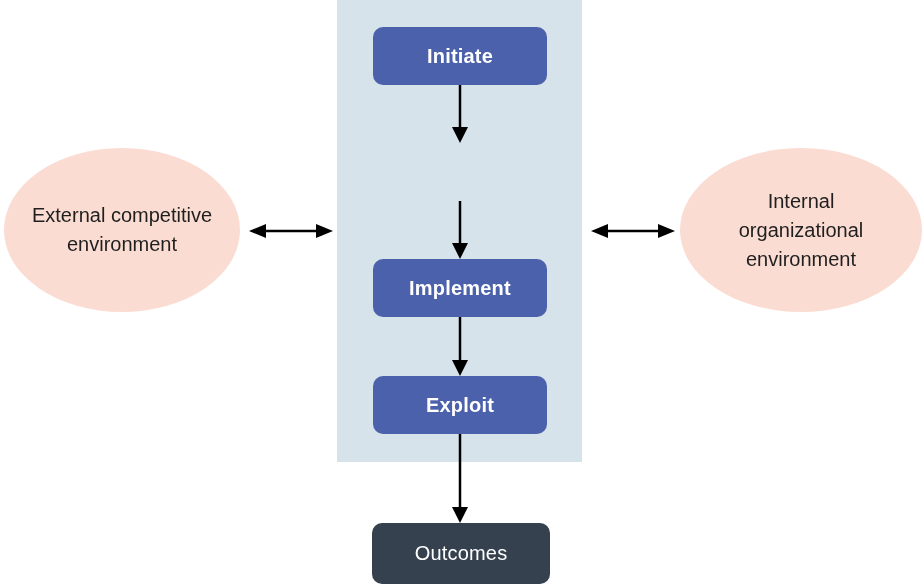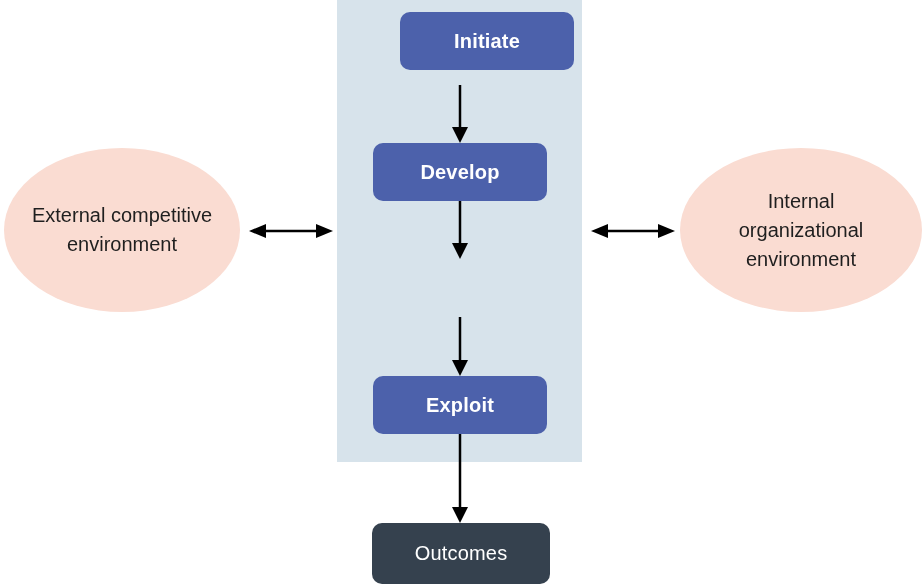--- a/index.html
+++ b/index.html
@@ -33,21 +33,21 @@
     display: flex;
     align-items: center;
     justify-content: center;
   }
   .step-box span {
     color: var(--color-step-text, #ffffff);
     font-size: 20px;
     font-weight: bold;
     letter-spacing: 0.2px;
   }
-  .step-initiate  { top: 12px; margin-left: 27px; }
+  .step-initiate  { top: 27px; }
   .step-develop   { top: 143px; }
   .step-implement { top: 259px; }
   .step-exploit   { top: 376px; text-align: right; }
 
   .outcome-box {
     position: absolute;
     left: 372px;
     top: 523px;
     width: 178px;
     height: 61px;
@@ -94,22 +94,22 @@
 </head>
 <body>
 
 <div class="canvas">
 
   <div class="column"></div>
 
   <div class="step-box step-initiate">
     <span>Initiate</span>
   </div>
-  <div class="step-box step-develop">
-    <span>Develop</span>
+  <div class="step-box step-implement">
+    <span>Implement</span>
   </div>
   <div class="step-box step-exploit">
     <span>Exploit</span>
   </div>
 
   <div class="outcome-box">
     <span>Outcomes</span>
   </div>
 
   <svg class="arrow-svg arrow-v-1" width="20" height="58">

